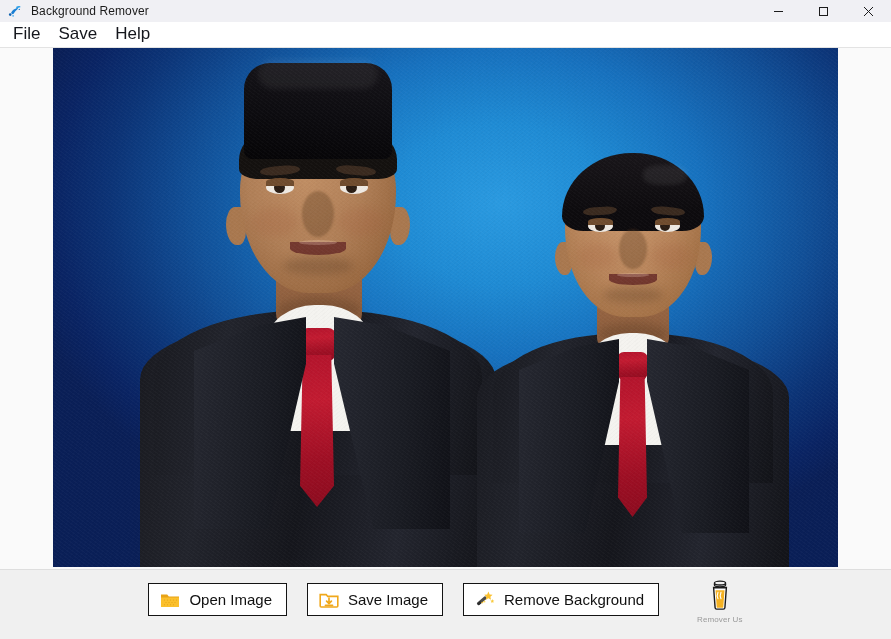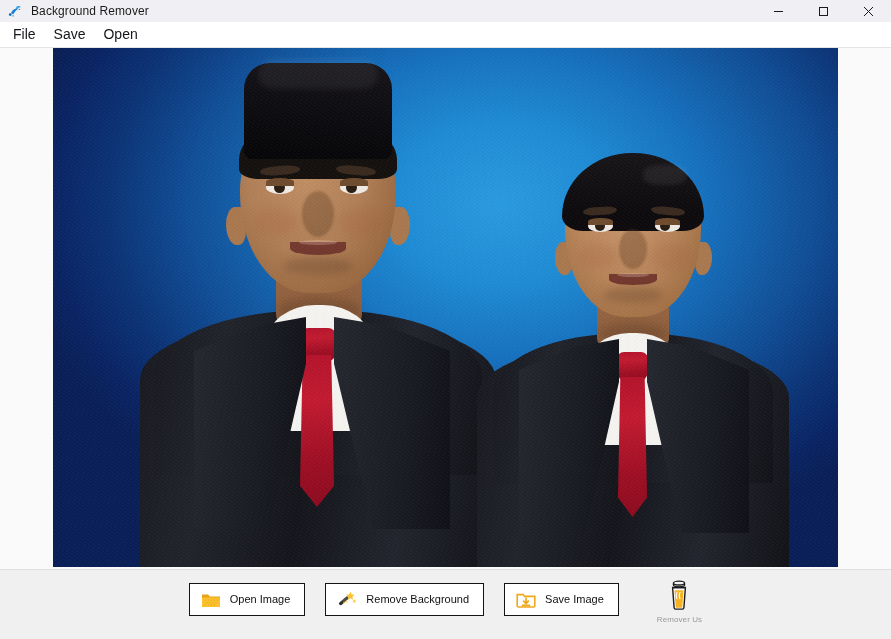--- a/index.html
+++ b/index.html
@@ -69,21 +69,21 @@
   .menu-bar {
     height: 25px;
     background: #ffffff;
     display: flex;
     align-items: center;
     padding-left: 4px;
     flex: 0 0 25px;
     border-bottom: 1px solid #ffffff;
   }
   .menu-item {
-    font-size: 14px;
+    font-size: 17px;
     color: #14161c;
     padding: 3px 9px;
     cursor: default;
     white-space: nowrap;
   }
 
   
   .canvas-area {
     flex: 1 1 auto;
     background: #fafafa;
@@ -189,21 +189,21 @@
   }
   .tool-btn {
     height: 33px;
     background: #ffffff;
     border: 1px solid #141414;
     display: inline-flex;
     align-items: center;
     gap: 9px;
     padding: 0 14px 0 11px;
     cursor: pointer;
-    font-size: 11px;
+    font-size: 15px;
     color: #101010;
     white-space: nowrap;
   }
   .tool-btn .label { line-height: 1; }
   .tool-icon { width: 20px; height: 20px; display:block; flex: 0 0 20px; }
 
   .support {
     display: flex;
     flex-direction: column;
     align-items: center;
@@ -253,21 +253,21 @@
           <line x1="1" y1="1" x2="10" y2="10" stroke="#1b1b1b" stroke-width="1"></line>
           <line x1="10" y1="1" x2="1" y2="10" stroke="#1b1b1b" stroke-width="1"></line>
         </svg>
       </button>
     </div>
   </div>
 
   <div class="menu-bar">
     <div class="menu-item">File</div>
     <div class="menu-item">Save</div>
-    <div class="menu-item">Open</div>
+    <div class="menu-item">Help</div>
   </div>
 
   <div class="canvas-area">
     <div class="photo">
 
       <div class="figure figA">
 
         <div class="suit" style="height:250px; border-radius:52% 52% 0 0 / 26% 26% 0 0; left:-8px; right:-8px;"></div>
 
         <div class="suit" style="height:165px; border-radius:48% 48% 0 0 / 40% 40% 0 0; left:6px; right:6px; bottom:92px;"></div>
@@ -401,40 +401,40 @@
               <circle cx="13.5" cy="14.8" r=".55"></circle>
           </g>
         </svg>
       </span>
       <span class="label">Open Image</span>
     </button>
 
     <button class="tool-btn">
       <span class="tool-icon">
         <svg class="tool-icon" viewBox="0 0 20 20">
+          <path d="M1.2 4.6h6.0l1.5 1.8H18.8V16a1 1 0 0 1-1 1H2.2a1 1 0 0 1-1-1V4.6z" fill="none" stroke="#f0a81b" stroke-width="1.6"></path>
+          <path d="M10 8.2v5.1M10 13.6l-2.4-2.5M10 13.6l2.4-2.5" stroke="#f0a81b" stroke-width="1.7" fill="none" stroke-linecap="round" stroke-linejoin="round"></path>
+          <path d="M6.4 15.4h7.2" stroke="#f0a81b" stroke-width="1.6" stroke-linecap="round"></path>
+        </svg>
+      </span>
+      <span class="label">Save Image</span>
+    </button>
+
+    <button class="tool-btn">
+      <span class="tool-icon">
+        <svg class="tool-icon" viewBox="0 0 20 20">
           <rect x="1.4" y="13.2" width="11.5" height="3.2" rx="1.2" transform="rotate(-40 1.4 13.2)" fill="#4a4a4a"></rect>
           <rect x="2.0" y="13.6" width="4.2" height="2.4" rx="1" transform="rotate(-40 2.0 13.6)" fill="#2b2b2b"></rect>
           <path d="M13.4 1.6l1.25 2.8 2.95.35-2.2 2.0.6 2.95-2.6-1.5-2.6 1.5.6-2.95-2.2-2.0 2.95-.35z" fill="#fbc02d"></path>
           <path d="M17.3 9.1l.6 1.3 1.35.16-1.0.92.27 1.35-1.2-.68-1.2.68.27-1.35-1.0-.92 1.35-.16z" fill="#f8c93a"></path>
           <path d="M9.3 9.9l.45 1.0 1.05.12-.78.71.21 1.05-.93-.53-.93.53.21-1.05-.78-.71 1.05-.12z" fill="#fad45e"></path>
           <circle cx="7.2" cy="12.6" r=".8" fill="#fbc02d"></circle>
         </svg>
       </span>
       <span class="label">Remove Background</span>
-    </button>
-
-    <button class="tool-btn">
-      <span class="tool-icon">
-        <svg class="tool-icon" viewBox="0 0 20 20">
-          <path d="M1.2 4.6h6.0l1.5 1.8H18.8V16a1 1 0 0 1-1 1H2.2a1 1 0 0 1-1-1V4.6z" fill="none" stroke="#f0a81b" stroke-width="1.6"></path>
-          <path d="M10 8.2v5.1M10 13.6l-2.4-2.5M10 13.6l2.4-2.5" stroke="#f0a81b" stroke-width="1.7" fill="none" stroke-linecap="round" stroke-linejoin="round"></path>
-          <path d="M6.4 15.4h7.2" stroke="#f0a81b" stroke-width="1.6" stroke-linecap="round"></path>
-        </svg>
-      </span>
-      <span class="label">Save Image</span>
     </button>
 
     <div class="support">
       <span>
         <svg width="22" height="30" viewBox="0 0 22 30">
           <ellipse cx="11" cy="3.1" rx="5.6" ry="1.9" fill="none" stroke="#1c1c1c" stroke-width="1.3"></ellipse>
           <path d="M5.4 3.4v1.6c0 1 2.5 1.8 5.6 1.8s5.6-.8 5.6-1.8V3.4" fill="none" stroke="#1c1c1c" stroke-width="1.3"></path>
           <path d="M4.6 7.4h12.8l-1.5 20.2a1.6 1.6 0 0 1-1.6 1.5H7.7a1.6 1.6 0 0 1-1.6-1.5z" fill="#ffffff" stroke="#1c1c1c" stroke-width="1.4"></path>
           <path d="M6.5 10.2h9l-1.2 16.7a1 1 0 0 1-1 .95H8.7a1 1 0 0 1-1-.95z" fill="#f5b223"></path>
           <path d="M9.0 12.2c-1.0 2.2-1.0 4.4 0 6.6M12.0 12.2c-1.0 2.2-1.0 4.4 0 6.6" stroke="#ffffff" stroke-width="1.1" fill="none" stroke-linecap="round"></path>

